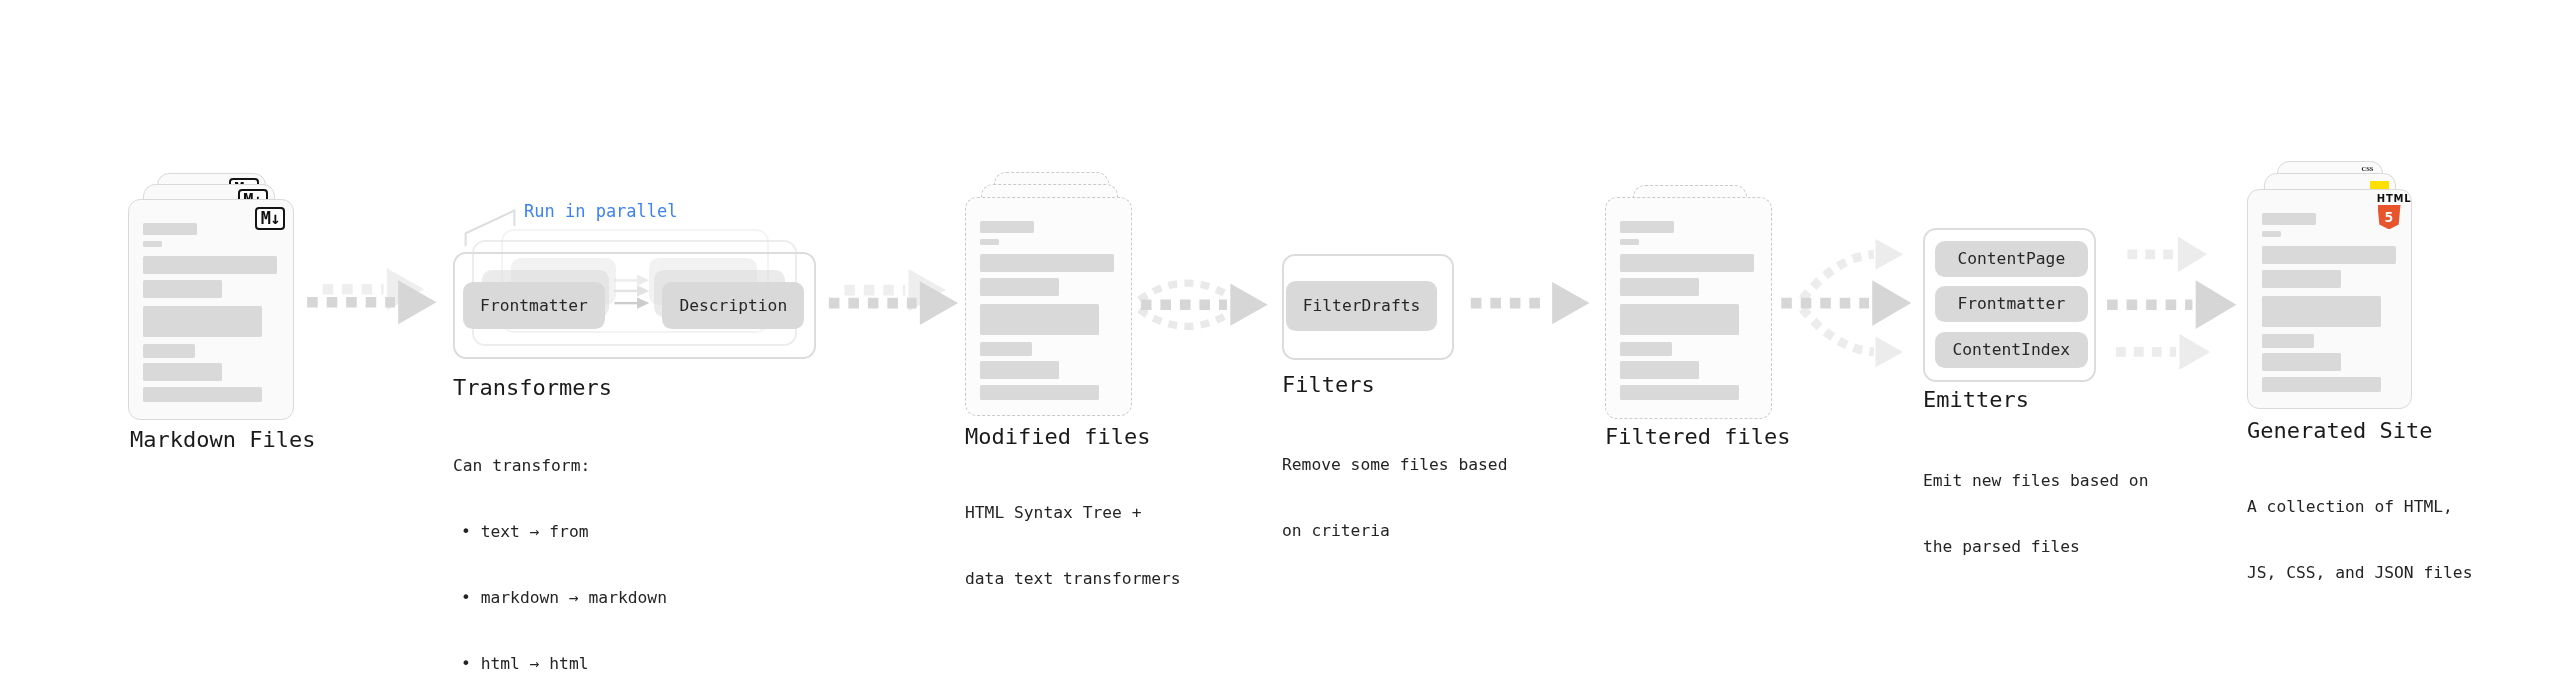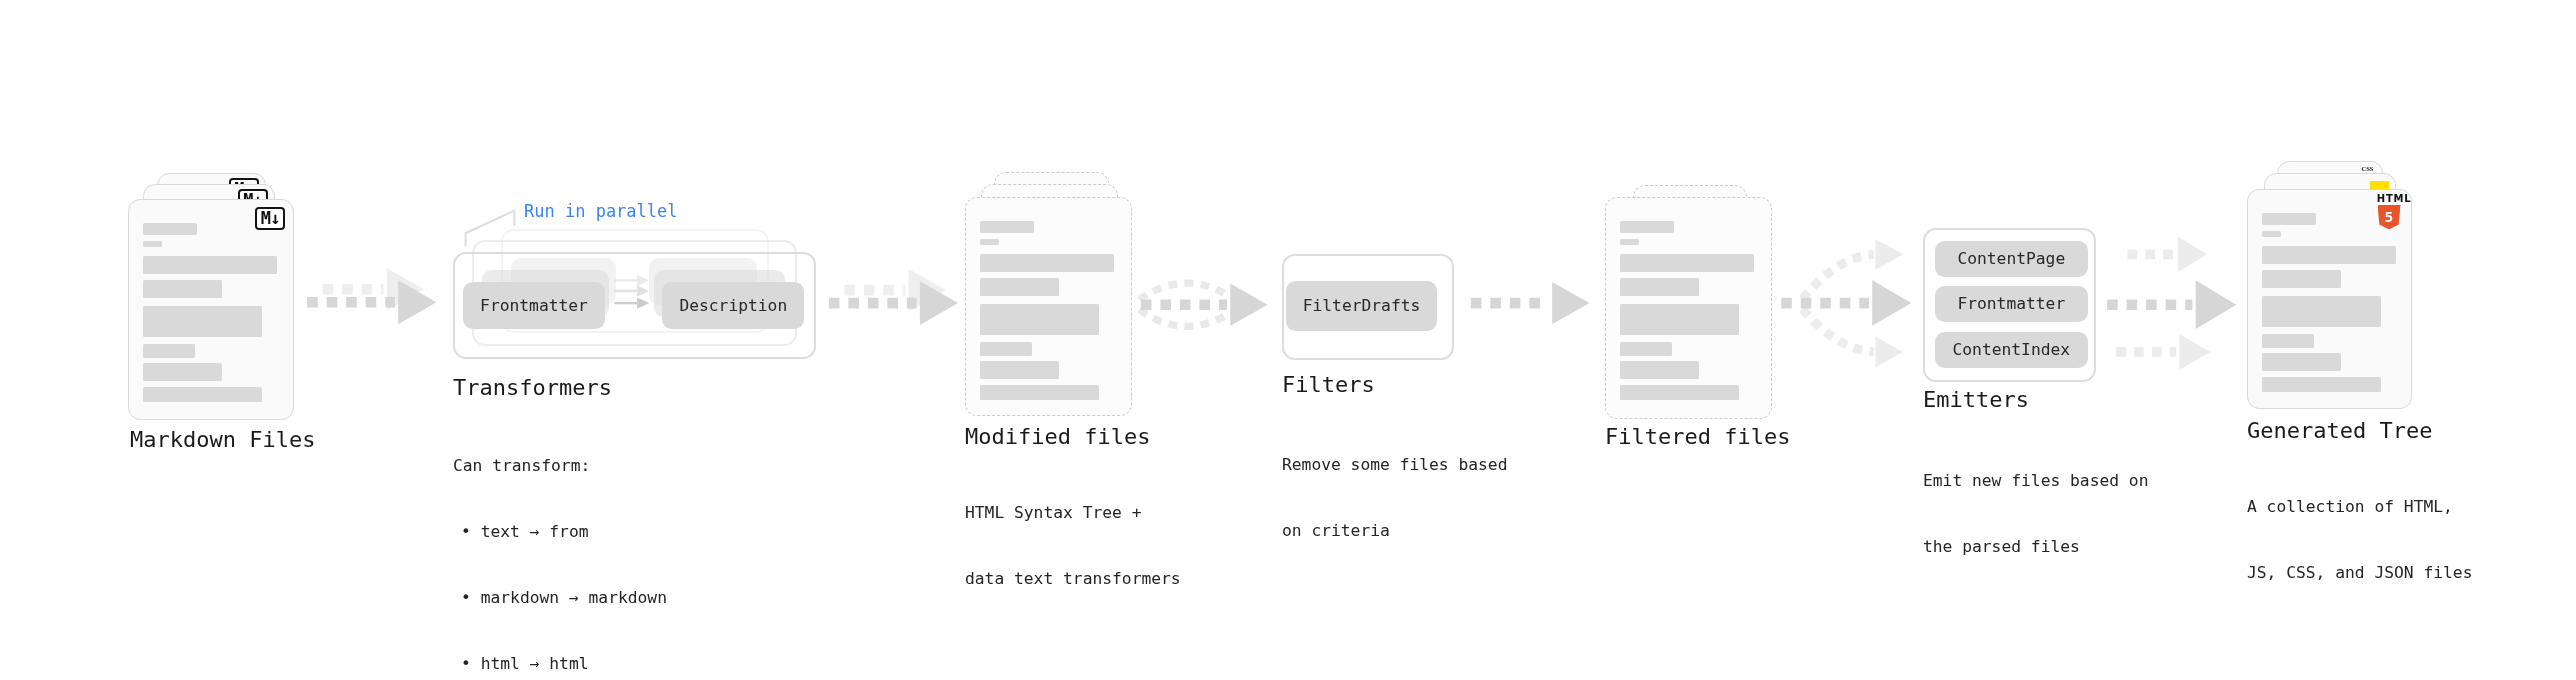--- a/index.html
+++ b/index.html
@@ -243,19 +243,19 @@
         <i class="bar" style="width: 54px; height: 12.2px; margin-bottom: 5.7px;"></i>
         <i class="bar" style="width: 18.7px; height: 5.7px; margin-bottom: 9px;"></i>
         <i class="bar" style="width: 134px; height: 18px; margin-bottom: 6.5px;"></i>
         <i class="bar" style="width: 79px; height: 18px; margin-bottom: 8.1px;"></i>
         <i class="bar" style="width: 119px; height: 31px; margin-bottom: 6.5px;"></i>
         <i class="bar" style="width: 52px; height: 14px; margin-bottom: 4.9px;"></i>
         <i class="bar" style="width: 79px; height: 18px; margin-bottom: 6.5px;"></i>
         <i class="bar" style="width: 119px; height: 14.6px; margin-bottom: 0px;"></i>
       </div>
   </div>
-  <div class="stage-label" style="left:2247px;top:418px">Generated Tree</div>
+  <div class="stage-label" style="left:2247px;top:418px">Generated Site</div>
   <div class="stage-sub" style="left:2247px;top:452px">
     <div>A collection of HTML,</div>
     <div>JS, CSS, and JSON files</div>
   </div>
 </div>
 
 
 </body></html>

